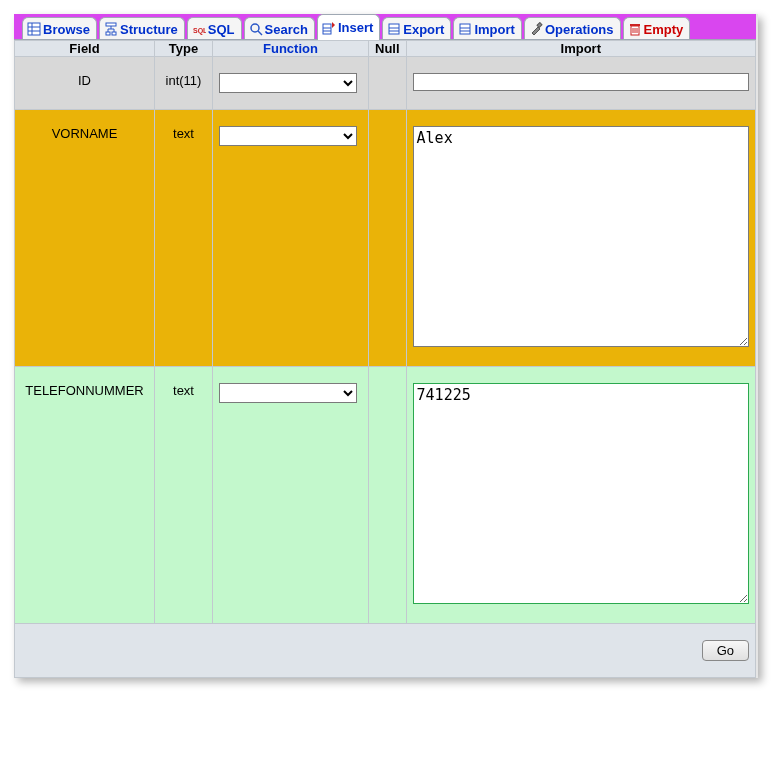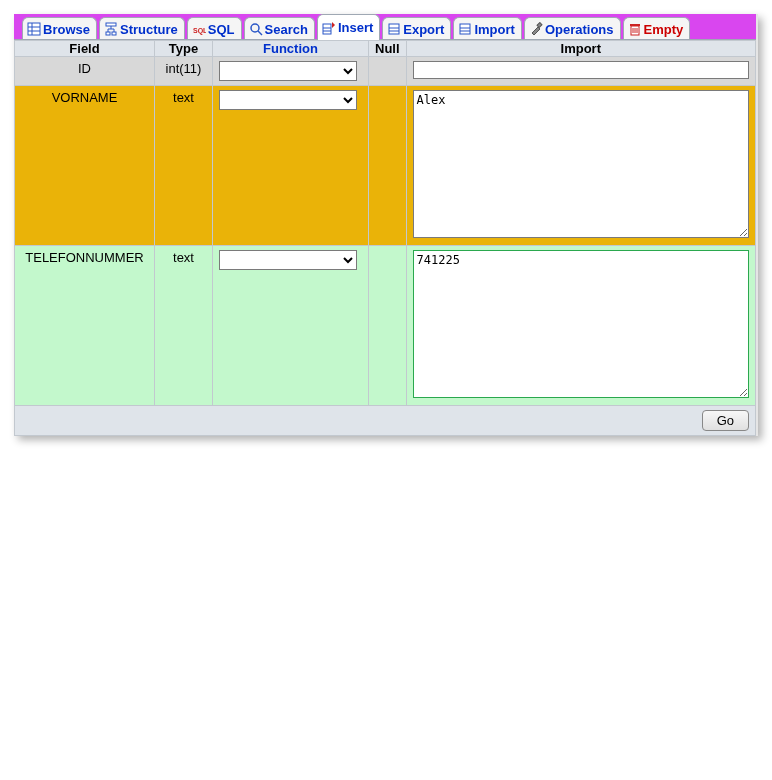--- a/index.html
+++ b/index.html
@@ -66,21 +66,21 @@
     border: 1px solid #c2c8cf;
     font-weight: bold;
     font-size: 13px;
     padding: 0 6px;
     text-align: center;
     color: #000;
   }
   table.datagrid th.linkcol { color: #0030cc; }
   table.datagrid td {
     border: 1px solid #c2c8cf;
-    padding: 4px 6px;
+    padding: 16px 6px;
     vertical-align: top;
   }
   tr.row-d7 td { background: #d8d8d8; }
   tr.row-e0 td { background: #eab308; margin-top: 28px; }
   tr.row-green td { background: #c3f8cc; }
   td.fieldcell { vertical-align: top; text-align:center; }
   td.typecell { vertical-align: top; text-align:center; }
   td.nullcell { width: 34px; }
   select.func {
     width: 138px;
@@ -93,23 +93,23 @@
     width: 100%;
     height: 18px;
     font-family: monospace;
     font-size: 12px;
     border: 1px solid #7a7a7a;
     padding: 0 2px;
     background: #fff;
   }
   textarea.val-ta {
     width: 100%;
-    height: 148px;
+    height: 221px;
     font-family: monospace;
-    font-size: 12px;
+    font-size: 15px;
     border: 1px solid #7a7a7a;
     padding: 2px 3px;
     resize: both;
     background: #fff;
     line-height: 1.2;
   }
   textarea.val-ta.active {
     border: 1px solid #2aa84e;
   }
   .footer-row td {

